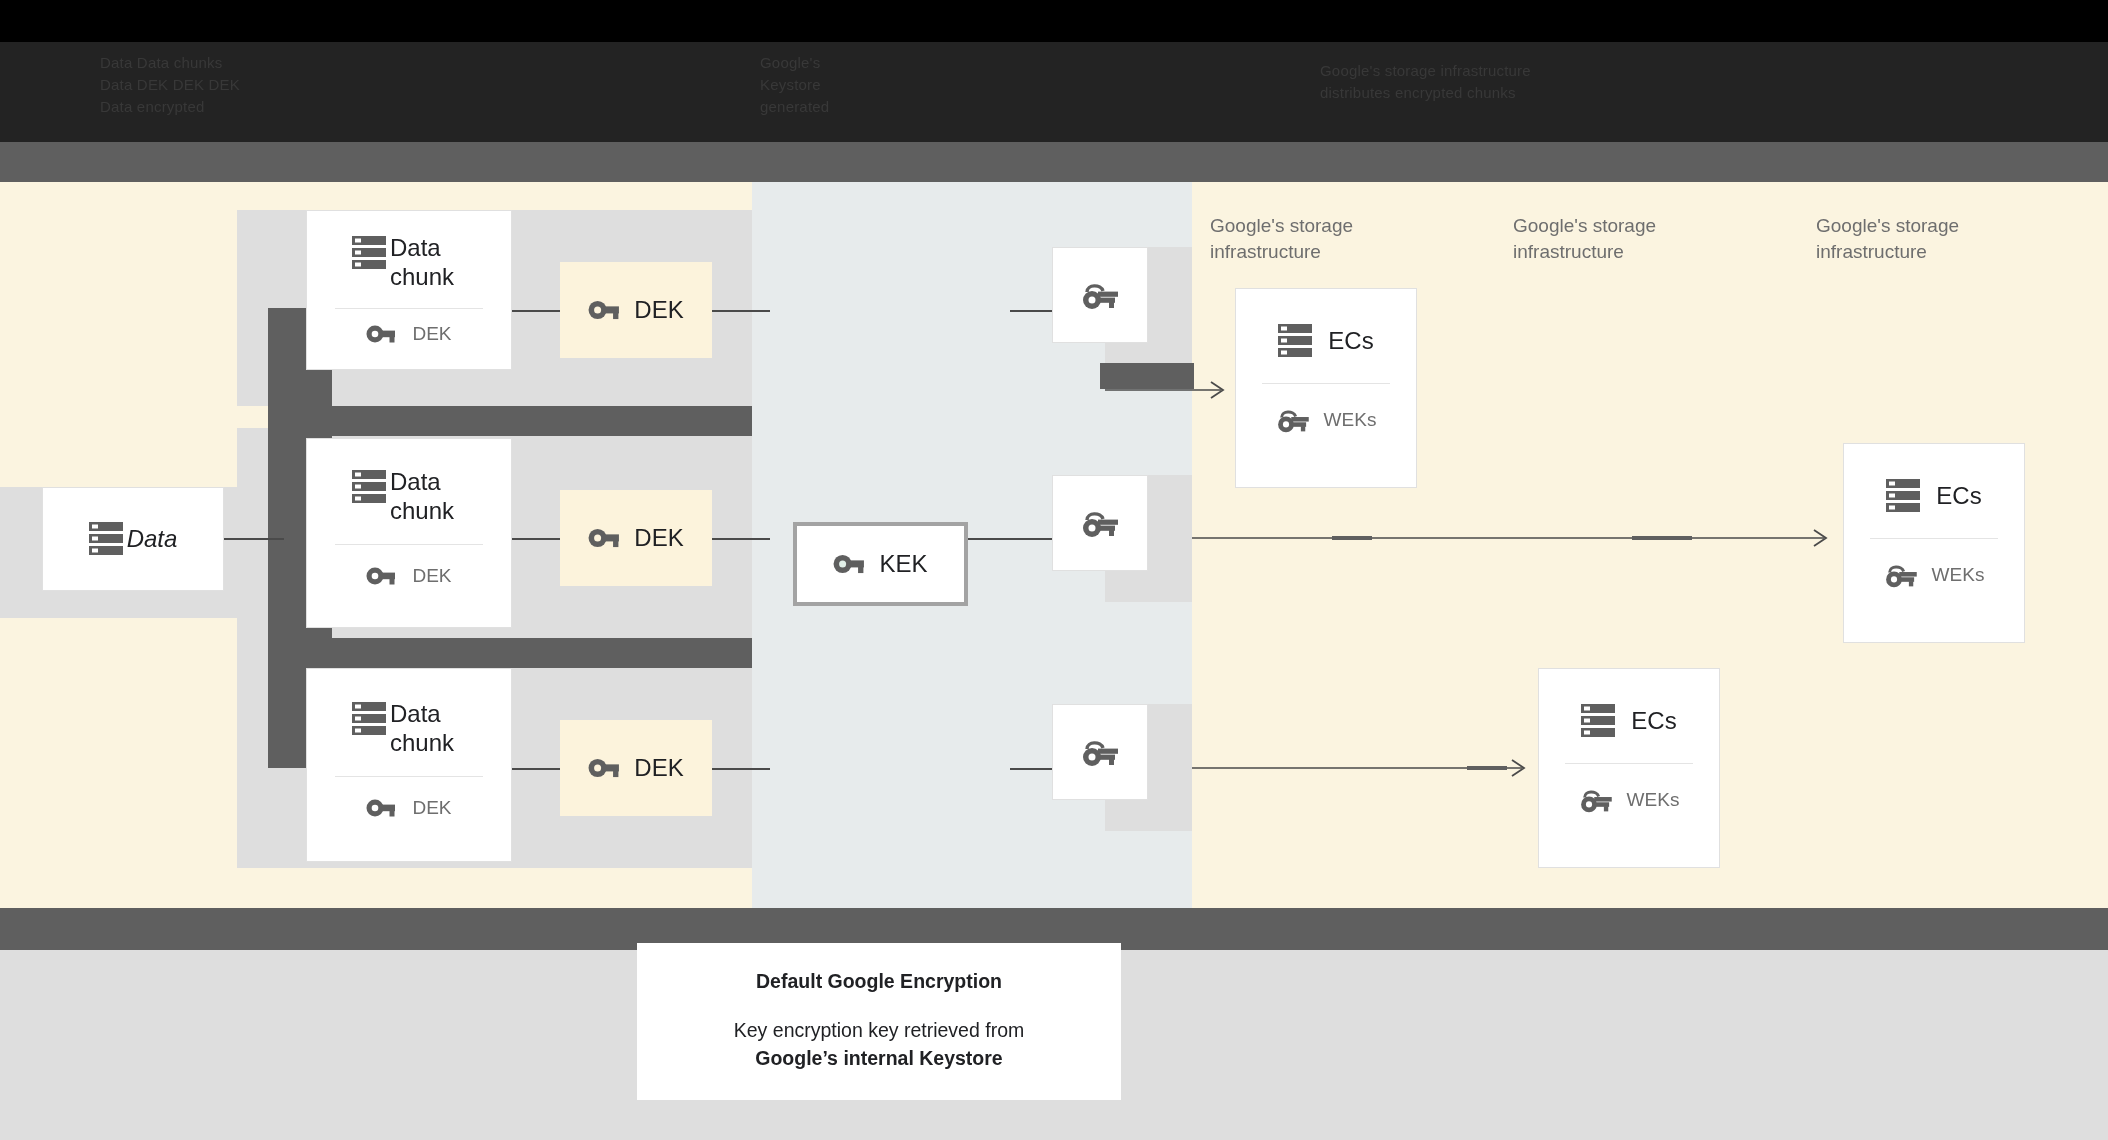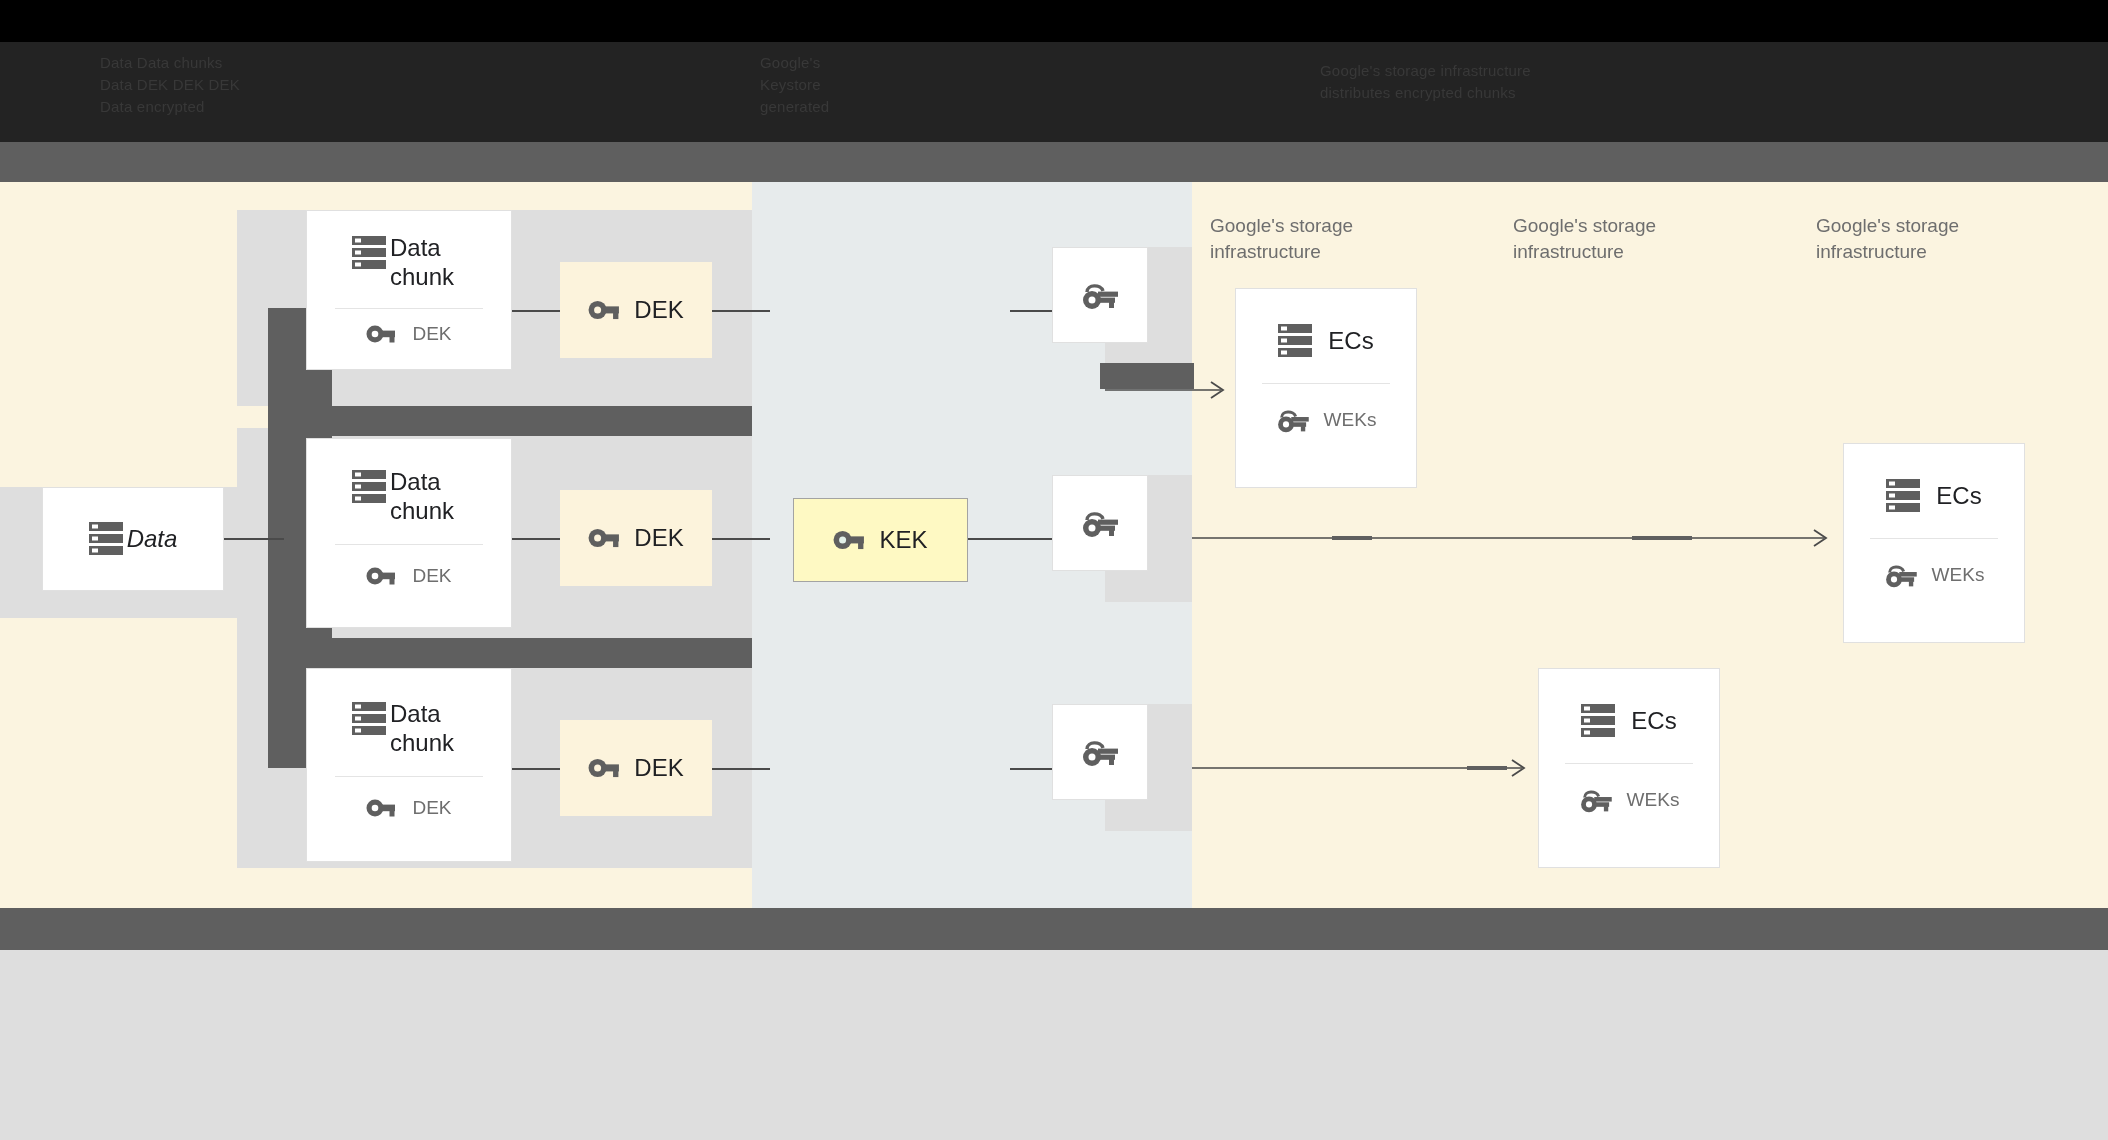--- a/index.html
+++ b/index.html
@@ -35,21 +35,21 @@
   .card{position:absolute;background:#fff;border:1px solid #E0E0E0;box-sizing:border-box;}
   .card-inner{position:absolute;left:0;top:0;right:0;bottom:0;
               display:flex;flex-direction:column;align-items:center;justify-content:center;}
   .row{display:flex;align-items:center;gap:4px;}
   .lbl-dark{color:#202124;font-size:24px;line-height:1.22;}
   .lbl-grey{color:#6E6E6E;font-size:19px;}
   .divider{height:1px;background:#E4E4E4;}
 
   .plain{position:absolute;display:flex;align-items:center;justify-content:center;box-sizing:border-box;}
   .dek-box{background:#FCF3DC;}
-  .kek-box{background:#fef9c3;border:1px solid #a3a3a3;}
+  .kek-box{background:#ffffff;border:4px solid #a3a3a3;margin-top:24px;}
   .wk-box{background:#fff;border:1px solid #E0E0E0;}
 
   
   .line{position:absolute;background:#4A4A4A;height:1.5px;}
 
   svg{display:block;}
 </style>
 </head>
 <body>
 
@@ -424,14 +424,21 @@
           </svg>
         </span>
         <span class="lbl-grey">WEKs</span>
       </div>
     </div>
   </div>
 
   <div class="foot-bar"></div>
   <div class="foot-bg"></div>
 
+  <div class="caption">
+    <div class="cap-title">Default Google Encryption</div>
+    <div class="cap-sub">
+      <span>Key encryption key retrieved from</span><br>
+      <b>Google’s internal Keystore</b>
+    </div>
+  </div>
 
 </div>
 
 </body></html>

